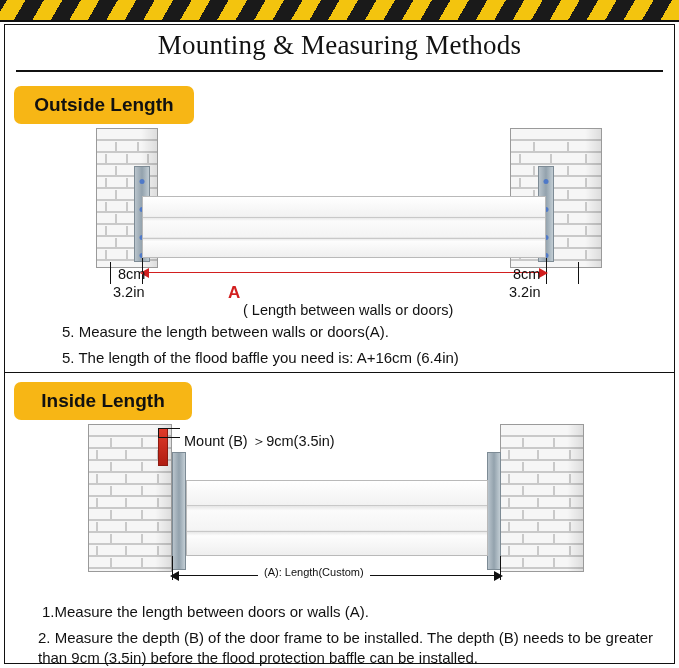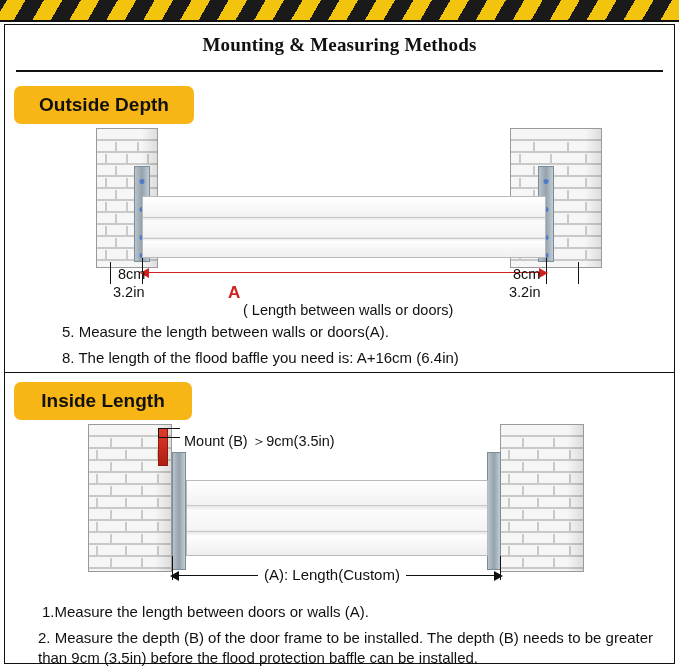--- a/index.html
+++ b/index.html
@@ -25,22 +25,22 @@
     border-bottom: 2px solid #111;
   }
 
   
   .title-wrap {
     position: absolute; left:0; top:24px; width:679px; height:42px;
     display:flex; align-items:center; justify-content:center;
   }
   .title {
     font-family: "Liberation Serif", serif;
-    font-size: 19px;
-    font-weight: 700;
+    font-size: 27px;
+    font-weight: 400;
     letter-spacing: .2px;
     color:#111;
   }
   .title-rule {
     position:absolute; left:16px; top:70px; width:647px; height:2px; background:#111;
   }
   .outer-border {
     position:absolute; left:4px; top:24px; width:671px; height:640px;
     border:1px solid #111; border-top:none;
     pointer-events:none;
@@ -175,21 +175,21 @@
 <div class="hazard"></div>
 
 <div class="outer-border-top"></div>
 <div class="outer-border"></div>
 
 <div class="title-wrap">
   <div class="title">Mounting &amp; Measuring Methods</div>
 </div>
 <div class="title-rule"></div>
 
-<div class="badge" id="badge-outside">Outside Depth</div>
+<div class="badge" id="badge-outside">Outside Length</div>
 
 <div class="pillar" style="left:96px; top:128px; width:62px; height:140px;">
   <div class="top"></div>
   <div class="face"></div>
   <div class="vjoints">
     <i style="left:18px; top:13px; height:10px;"></i>
     <i style="left:40px; top:13px; height:10px;"></i>
     <i style="left:29px; top:25px; height:10px;"></i>
     <i style="left:8px;  top:25px; height:10px;"></i>
     <i style="left:50px; top:25px; height:10px;"></i>
@@ -279,21 +279,21 @@
 
 <div class="lbl" style="left:118px; top:266px;">8cm</div>
 <div class="lbl" style="left:113px; top:284px;">3.2in</div>
 <div class="lbl" style="left:513px; top:266px;">8cm</div>
 <div class="lbl" style="left:509px; top:284px;">3.2in</div>
 
 <div class="lbl red" style="left:228px; top:283px; font-size:17px;">A</div>
 <div class="lbl" style="left:243px; top:302px;">( Length between walls or doors)</div>
 
 <div class="note" style="left:62px; top:322px;">5. Measure the length between walls or doors(A).</div>
-<div class="note" style="left:62px; top:348px;">8. The length of the flood baffle you need is: A+16cm (6.4in)</div>
+<div class="note" style="left:62px; top:348px;">5. The length of the flood baffle you need is: A+16cm (6.4in)</div>
 
 <div class="divider" style="top:372px;"></div>
 
 <div class="badge" id="badge-inside">Inside Length</div>
 
 <div class="pillar" style="left:88px; top:424px; width:84px; height:148px;">
   <div class="top"></div>
   <div class="face"></div>
   <div class="vjoints">
     <i style="left:21px; top:13px; height:10px;"></i>
@@ -373,16 +373,16 @@
 <div class="baffle" style="left:186px; top:480px; width:302px; height:76px;">
   <div class="seam" style="top:24px;"></div>
   <div class="seam" style="top:50px;"></div>
 </div>
 
 <div class="tick" style="left:172px; top:556px; height:24px;"></div>
 <div class="tick" style="left:500px; top:556px; height:24px;"></div>
 <div class="dim-line black" style="left:178px; top:575px; width:317px;"></div>
 <div class="arrow left black" style="left:170px; top:571px;"></div>
 <div class="arrow right black" style="left:494px; top:571px;"></div>
-<div class="lbl" style="left:258px; top:566px; background:#fff; padding:0 6px; font-size:15px;">(A): Length(Custom)</div>
+<div class="lbl" style="left:258px; top:566px; background:#fff; padding:0 6px; font-size:11px;">(A): Length(Custom)</div>
 
 <div class="note" style="left:42px; top:602px;">1.Measure the length between doors or walls (A).</div>
 <div class="note wrap" style="left:38px; top:628px; width:640px;">2. Measure the depth (B) of the door frame to be installed. The depth (B) needs to be greater than 9cm (3.5in) before the flood protection baffle can be installed.</div>
 
 </body></html>

